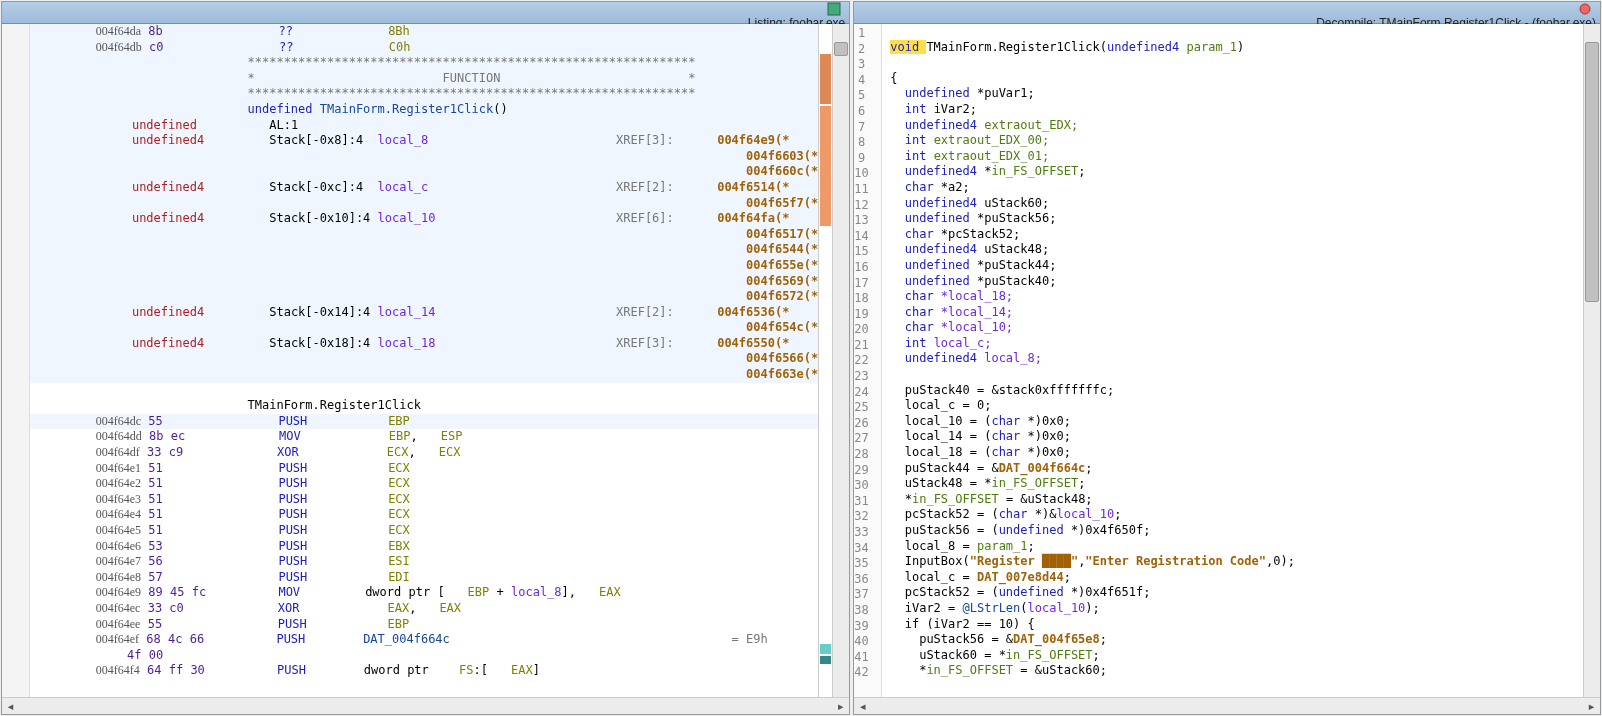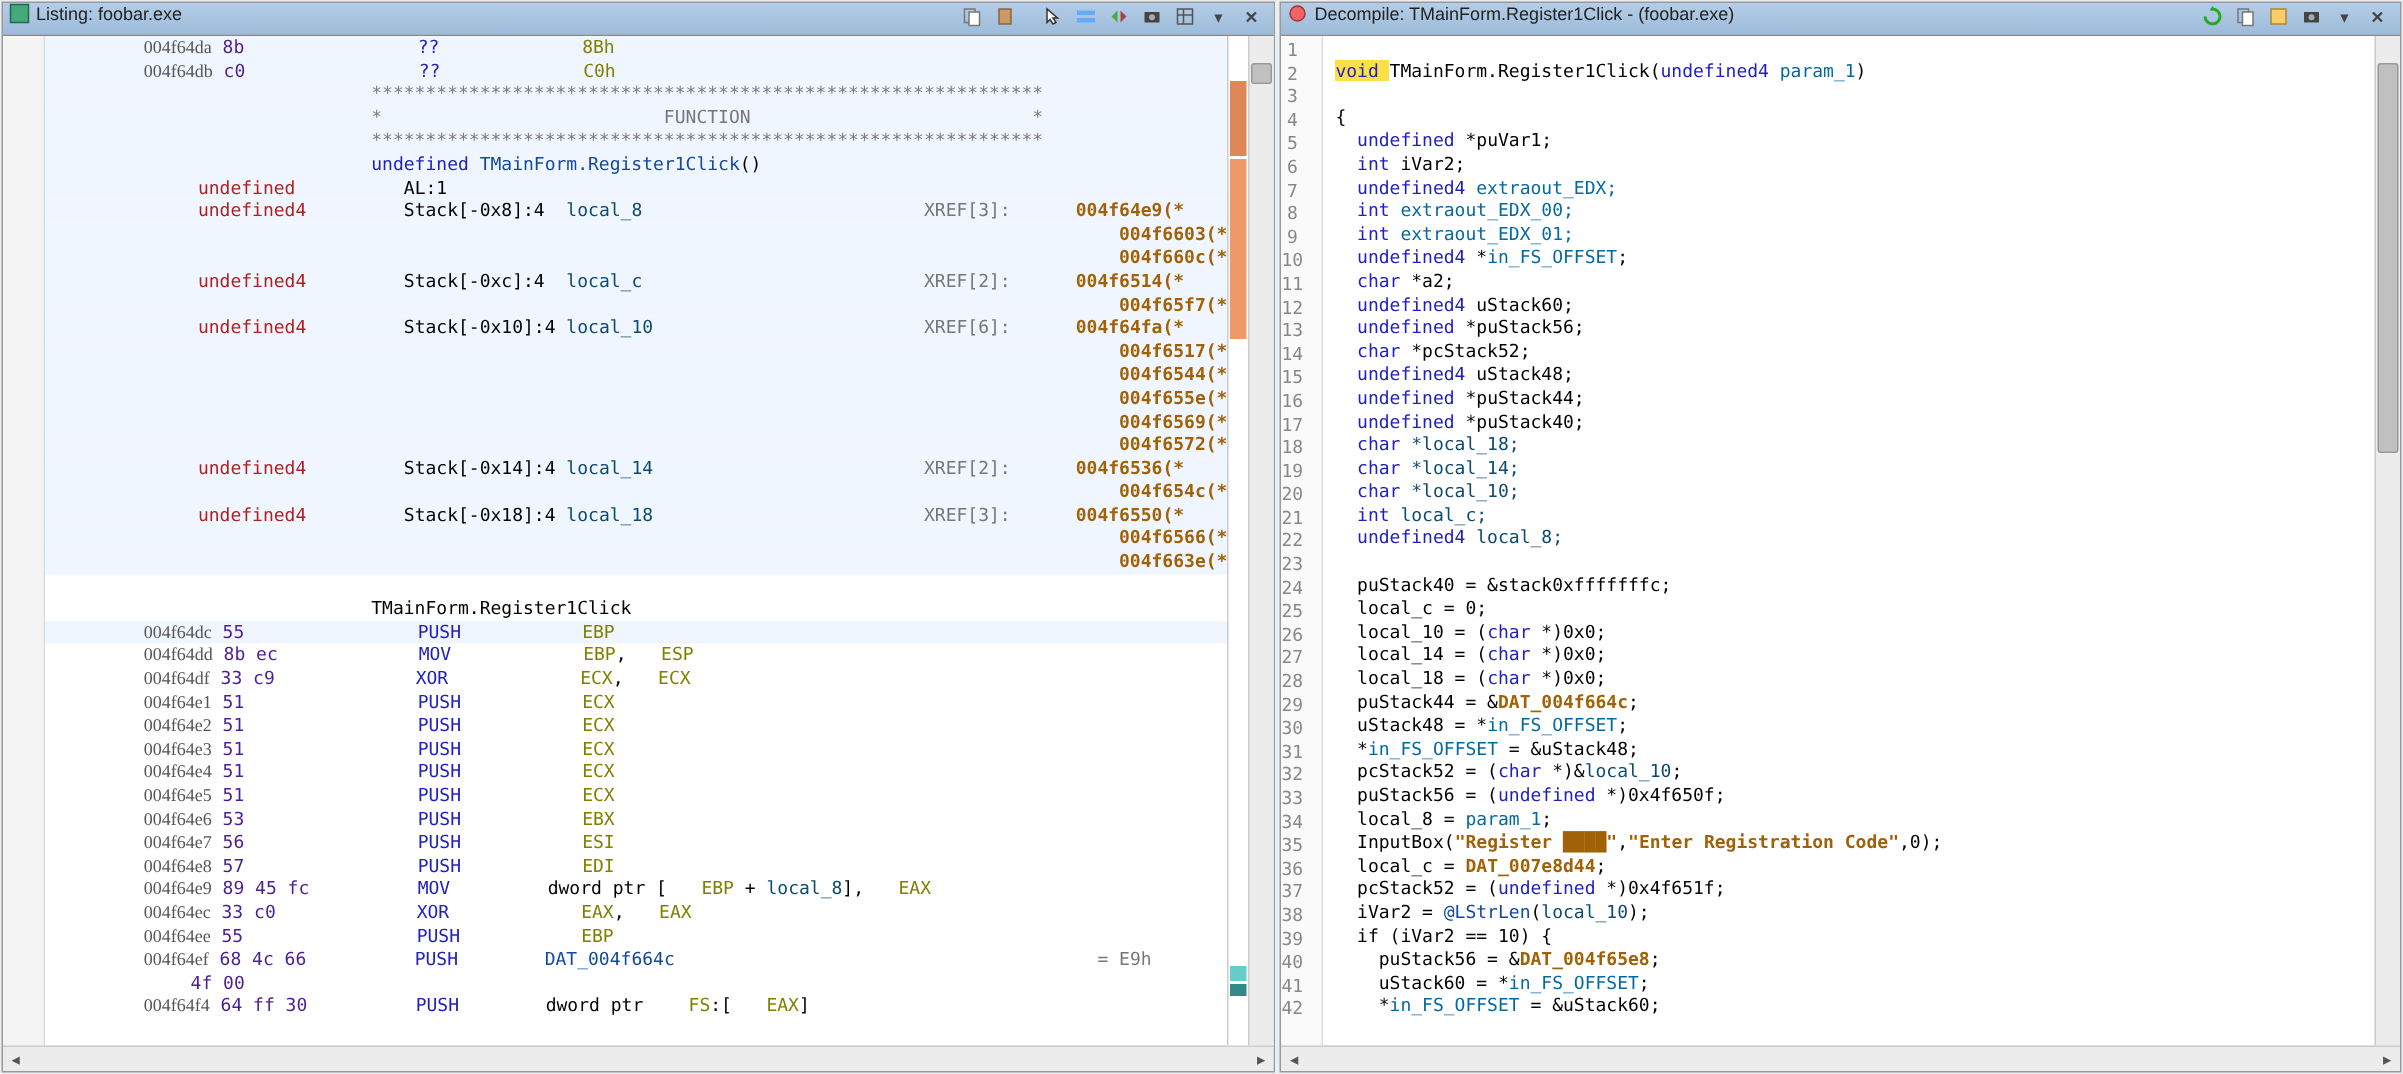--- a/index.html
+++ b/index.html
@@ -1,35 +1,35 @@
 <!DOCTYPE html>
 <html><head>
 <meta charset="utf-8">
 <style>
 * { margin:0; padding:0; box-sizing:border-box; }
 body { font-family:sans-serif; font-size:11px; background:#eceff1; width:1602px; height:716px; display:flex; }
 .panel { display:flex; flex-direction:column; border:1px solid #999; margin:1px; }
 .panel-left { width:866px; }
 .panel-right { width:836px; margin-left:2px; }
-.titlebar { background:linear-gradient(to bottom,#b5cde6,#9dbbda); height:22px; display:flex; align-items:flex-start; padding:0 4px; border-bottom:1px solid #888; }
+.titlebar { background:linear-gradient(to bottom,#b5cde6,#9dbbda); height:22px; display:flex; align-items:flex-end; padding:0 4px; border-bottom:1px solid #888;flex-direction:column; }
 .t-icon { width:14px; height:14px; margin-right:4px; display:inline-flex; align-items:center; justify-content:center; }
 .t-title { flex:1; color:#222; font-size:12px; }
 .tb-btn { width:20px; height:18px; display:inline-flex; align-items:center; justify-content:center; cursor:pointer; margin:0 1px; color:#444; }
 .body { flex:1; display:flex; overflow:hidden; background:#fff; }
 .gutter { width:28px; background:#f4f4f4; border-right:1px solid #ddd; }
 .linenos { width:28px; background:#fafafa; border-right:1px solid #ddd; font-family:monospace; font-size:12px; color:#888; text-align:right; padding:2px 16px 0 0; line-height:15.6px; }
 .code-area { flex:1; font-family:monospace; font-size:12px; line-height:15.6px; white-space:pre; overflow:auto; position:relative; }
 .addr { color:#555;font-family:Liberation Serif, serif; }
 .bytes { color:#4c1d95; }
 .olive { color:#808000;margin-left:23px; }
 .t-red { color:#b02020; }
 .t-blue { color:#2020c0; }
 .t-green { color:#a16207;font-weight:bold; }
-.t-teal { color:#0c4a6e; }
-.t-orange { color:#0369a1; }
+.t-teal { color:#6d28d9; }
+.t-orange { color:#4d7c0f; }
 .t-grey { color:#777; }
 .t-darkblue { color:#1548a0; }
 .t-yel { background:#fde047; }
 .scrollbar-v { width:17px; background:#ececec; border-left:1px solid #ccc; position:relative; }
 .scrollbar-v .thumb { position:absolute; left:1px; right:1px; background:#c0c0c0; border:1px solid #999; border-radius:2px; }
 .scrollbar-h { height:17px; background:#ececec; border-top:1px solid #ccc; display:flex; align-items:center; }
 .sb-btn { width:17px; height:15px; display:inline-flex; align-items:center; justify-content:center; color:#555; }
 .minimap { width:14px; background:#fff; border-left:1px solid #ccc; position:relative; }
 .mm-block { position:absolute; left:1px; right:1px; }
 .row { display:block; padding-left:8px; }

